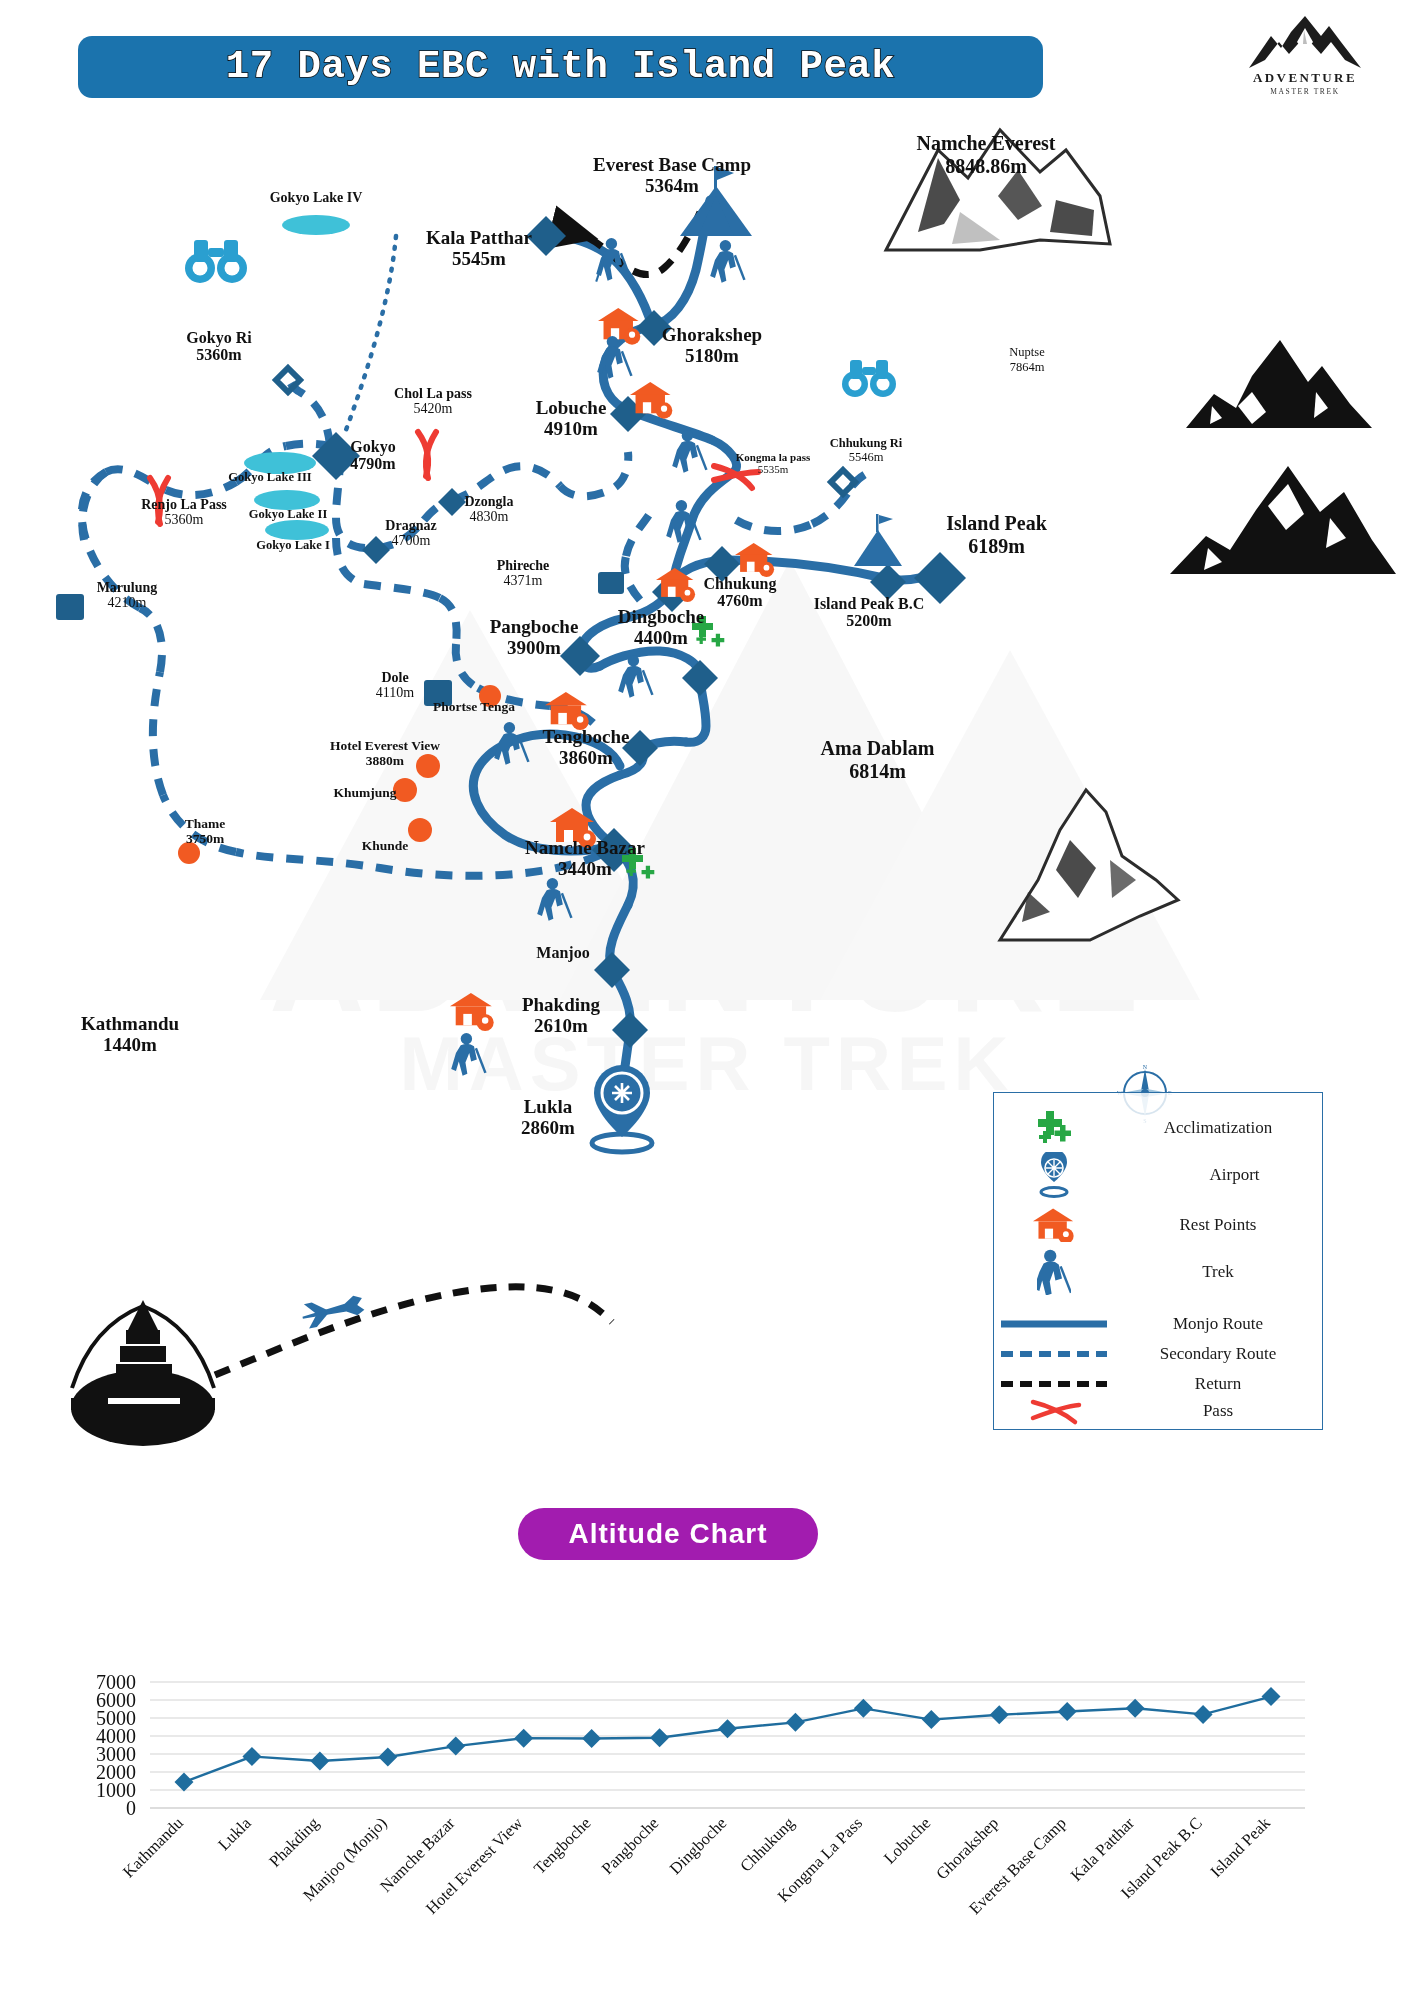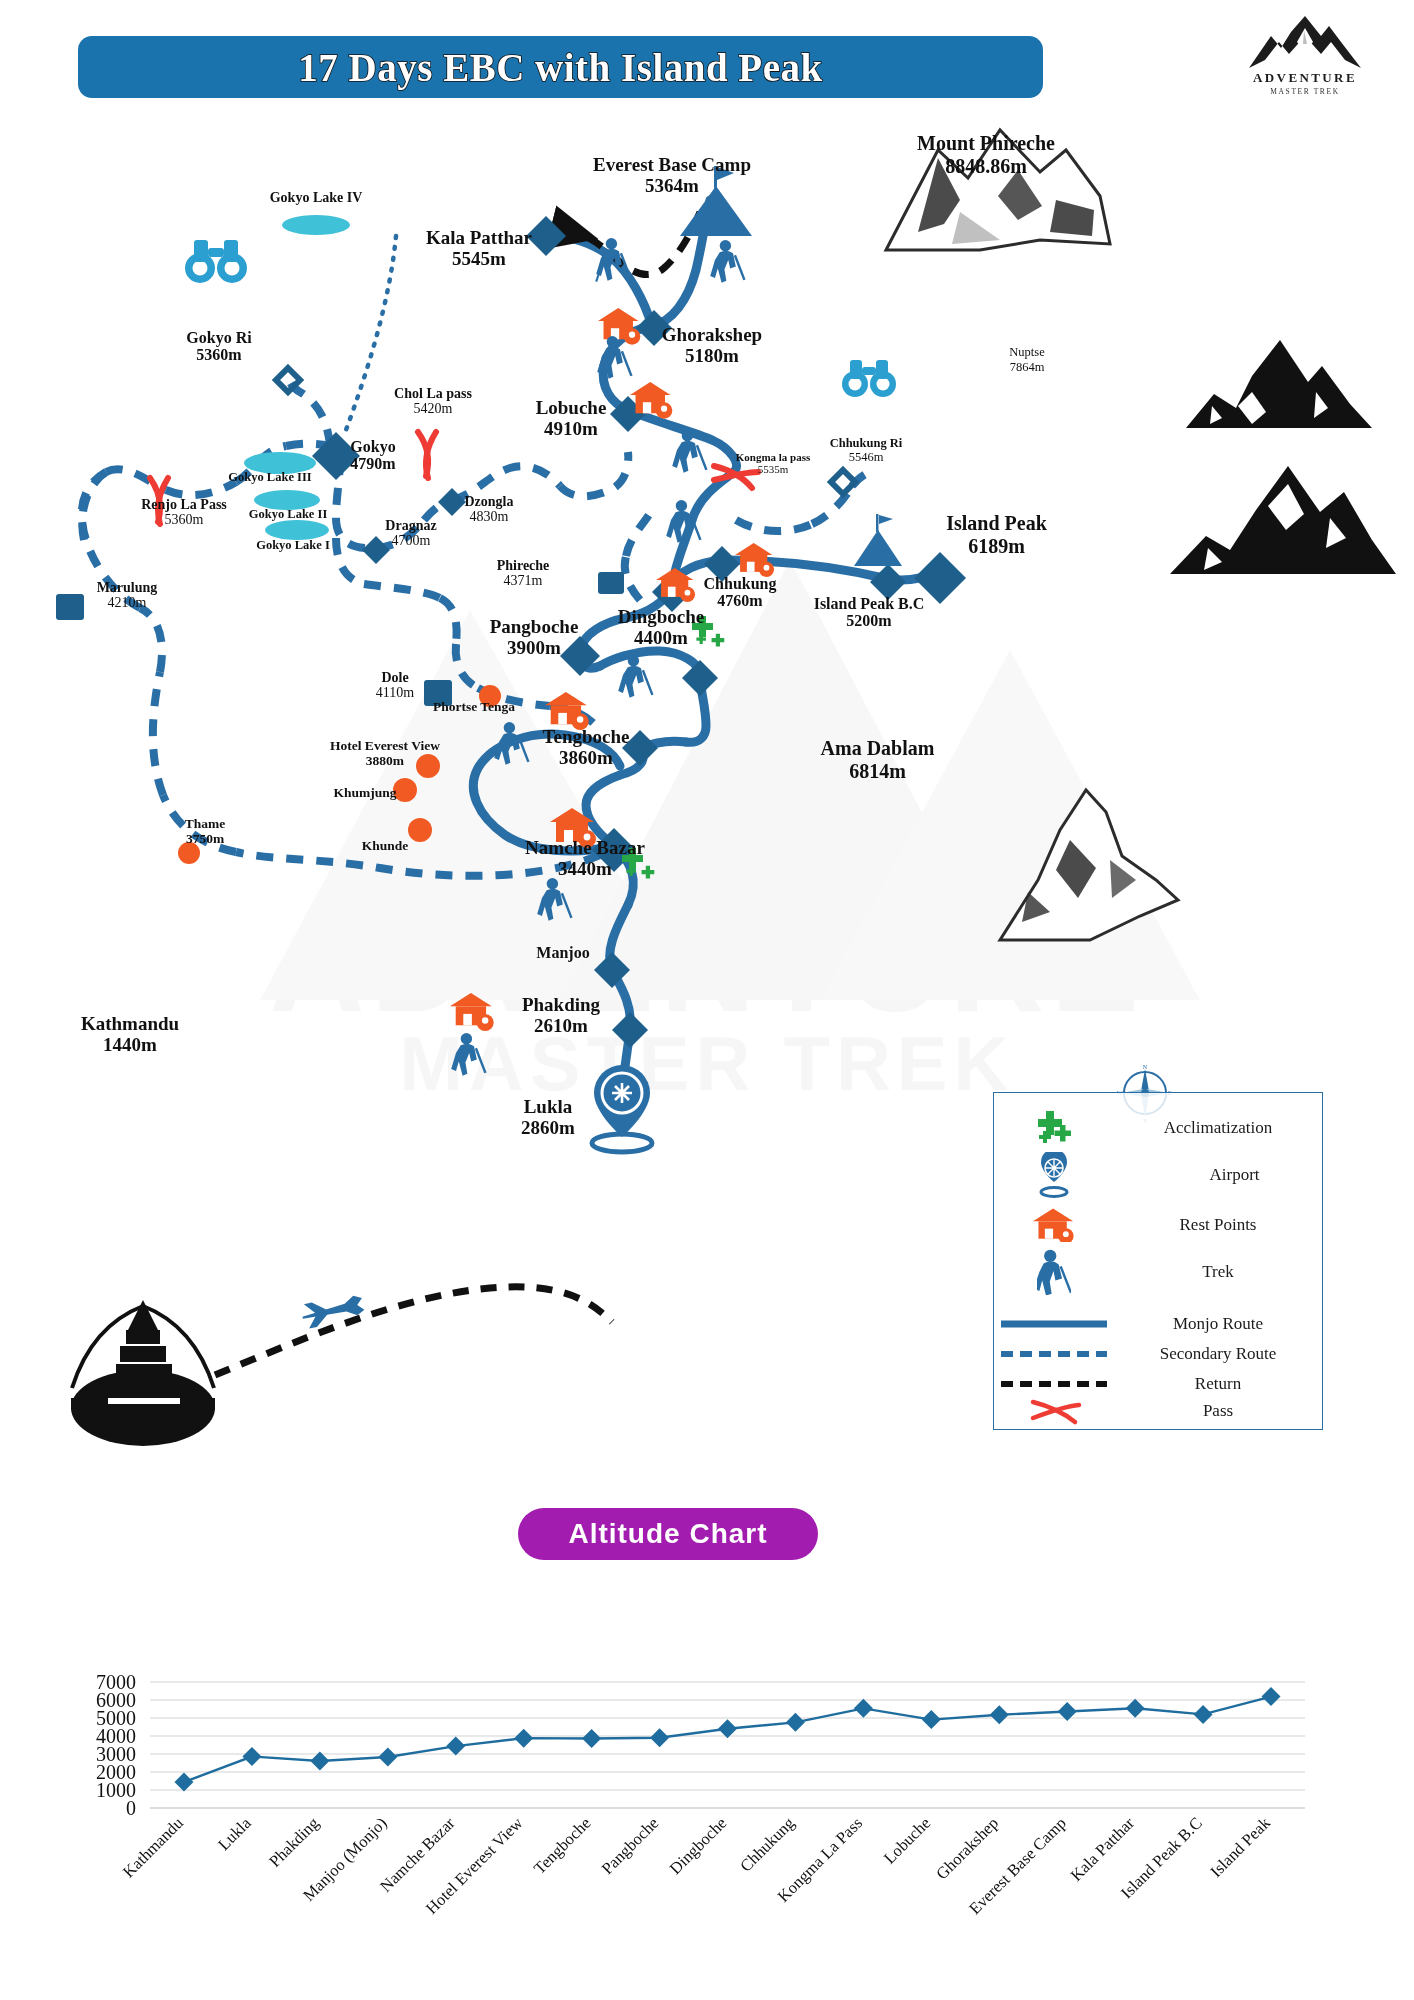--- a/index.html
+++ b/index.html
@@ -36,21 +36,21 @@
   
   .title-banner {
     position: absolute;
     left: 78px; top: 36px;
     width: 965px; height: 62px;
     background: #1b73ad;
     border-radius: 14px;
     display: flex; align-items: center; justify-content: center;
   }
   .title-text {
-    font-family: Liberation Serif, serif;
+    font-family: Liberation Mono, monospace;
     font-weight: bold;
     font-size: 39px;
     color: #ffffff;
     letter-spacing: 0.5px;
     -webkit-text-stroke: 1.6px #111111;
     paint-order: stroke fill;
   }
 
   
   .brand {
@@ -684,21 +684,21 @@
         <span class="alt">2860m</span>
       </div>
       <div class="lbl l-lg" style="left: 130px; top: 1014px;">
         <b>Kathmandu</b>
         <span class="alt">1440m</span>
       </div>
     </div>
 
   <div id="peak-captions">
       <div class="peak" style="left: 876px; top: 130px; width: 220px;">
-        <div class="cap">Mount Phireche</div>
+        <div class="cap">Namche Everest</div>
         <div class="capm">8848.86m</div>
       </div>
       <div class="peak" style="left: 957px; top: 345px; width: 140px;">
         <div class="cap-s">Nuptse</div>
         <div class="cap-s">7864m</div>
       </div>
       <div class="peak" style="left: 909px; top: 510px; width: 175px;">
         <div class="cap">Island Peak</div>
         <div class="capm">6189m</div>
       </div>

